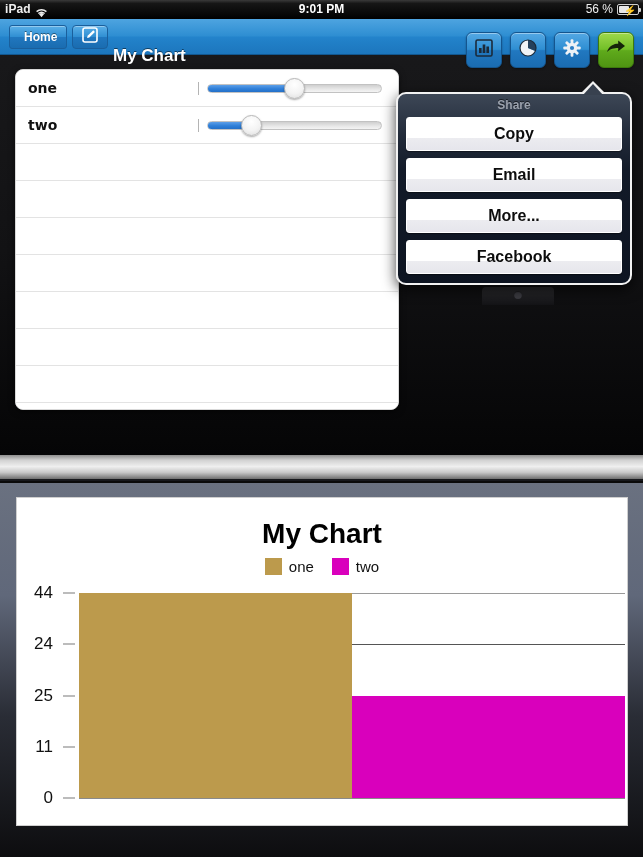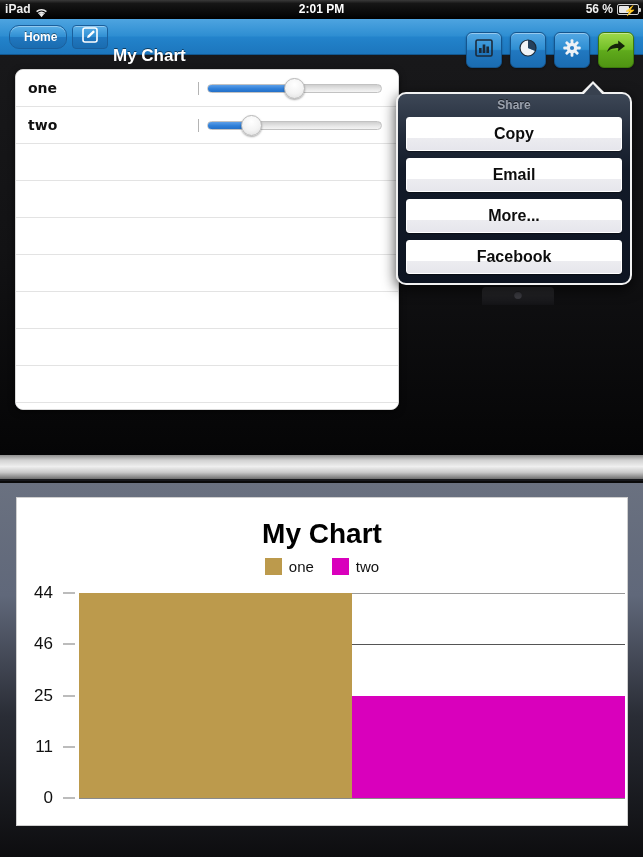--- a/index.html
+++ b/index.html
@@ -24,21 +24,21 @@
     color:#e9e9e9; font-size:12px; line-height:19px;
   }
   .sb-left { position:absolute; left:5px; top:0; display:flex; align-items:center; gap:4px; height:19px; }
   .sb-carrier { font-size:12px; letter-spacing:.1px; color:#efefef;font-weight:bold; }
   .wifi { display:inline-block; width:13px; height:11px; position:relative; top:1px; }
   .sb-center {
     position:absolute; left:0; top:0; width:643px; text-align:center;
     font-size:12px; font-weight:bold; color:#fff; line-height:19px;
   }
   .sb-right { position:absolute; right:4px; top:0; height:19px; display:flex; align-items:center; gap:4px; }
-  .sb-batt-pct { font-size:12px; color:#efefef;font-weight:bold; }
+  .sb-batt-pct { font-size:12px; color:#efefef; }
   .batt {
     width:22px; height:11px; border:1px solid #cfcfcf; border-radius:2px;
     position:relative; display:flex; align-items:center; padding:1px;
   }
   .batt::after {
     content:""; position:absolute; right:-3px; top:3px; width:2px; height:4px;
     background:#cfcfcf; border-radius:0 1px 1px 0;
   }
   .batt-fill { height:100%; width:56%; background:#e8e8e8; border-radius:1px; }
   .batt-bolt { position:absolute; left:6px; top:0px; font-size:10px; color:#111; line-height:11px; }
@@ -46,21 +46,21 @@
   
   .navbar {
     position:absolute; left:0; top:19px; width:643px; height:36px;
     background:linear-gradient(180deg,#4ea4e0 0%,#2e8ed2 48%,#2383cb 52%,#1c76bd 100%);
     border-bottom:1px solid #12578f;
   }
   .nav-back {
     position:absolute; left:9px; top:6px; height:24px; padding:0 9px 0 14px;
     display:flex; align-items:center;
     background:linear-gradient(180deg,#5bb0e8 0%,#2f8ed2 50%,#2077bf 51%,#1a6cb0 100%);
-    border:1px solid #1a5f9c; border-radius:10px;
+    border:1px solid #1a5f9c; border-radius:3px;
     color:#fff; font-size:12px; font-weight:bold;
     text-shadow:0 -1px 0 rgba(0,0,0,.45);
     box-shadow:inset 0 1px 0 rgba(255,255,255,.35);
   }
   .nav-back::before {
     content:""; position:absolute; left:-8px; top:0px; width:16px; height:22px;
     background:linear-gradient(135deg,#58ade6 0%,#2b8ad0 55%,#1d73ba 100%);
     border-left:1px solid #1a5f9c; border-bottom:1px solid #1a5f9c;
     transform:rotate(45deg); border-radius:0 0 0 3px; z-index:-1;
   }
@@ -237,21 +237,21 @@
       <div class="sb-left">
         <span class="sb-carrier">iPad</span>
         <span class="wifi">
           <svg width="13" height="11" viewBox="0 0 13 11">
             <path d="M6.5 10.2 L3.9 7.0 A4.2 4.2 0 0 1 9.1 7.0 Z" fill="#ededed"></path>
             <path d="M1.6 4.6 A7.5 7.5 0 0 1 11.4 4.6" stroke="#ededed" stroke-width="1.4" fill="none"></path>
             <path d="M3.3 6.6 A5 5 0 0 1 9.7 6.6" stroke="#ededed" stroke-width="1.3" fill="none"></path>
           </svg>
         </span>
       </div>
-      <div class="sb-center">2:01 PM</div>
+      <div class="sb-center">9:01 PM</div>
       <div class="sb-right">
         <span class="sb-batt-pct">56 %</span>
         <span class="batt">
           <span class="batt-fill"></span>
           <span class="batt-bolt">⚡</span>
         </span>
       </div>
     </div>
 
     <div class="navbar">
@@ -371,21 +371,21 @@
         <div class="legend-item">
           <span class="legend-swatch" style="background:#d900bc"></span>
           <span class="legend-label">two</span>
         </div>
       </div>
 
       <div class="plot">
         <div class="yaxis">
           <div class="ytick" style="top:0%">44</div>
           <div class="ytick-mark" style="top:0%"></div>
-          <div class="ytick" style="top:25%">46</div>
+          <div class="ytick" style="top:25%">24</div>
           <div class="ytick-mark" style="top:25%"></div>
           <div class="ytick" style="top:50%">25</div>
           <div class="ytick-mark" style="top:50%"></div>
           <div class="ytick" style="top:75%">11</div>
           <div class="ytick-mark" style="top:75%"></div>
           <div class="ytick" style="top:100%">0</div>
           <div class="ytick-mark" style="top:100%"></div>
         </div>
 
         <div class="plot-area">

